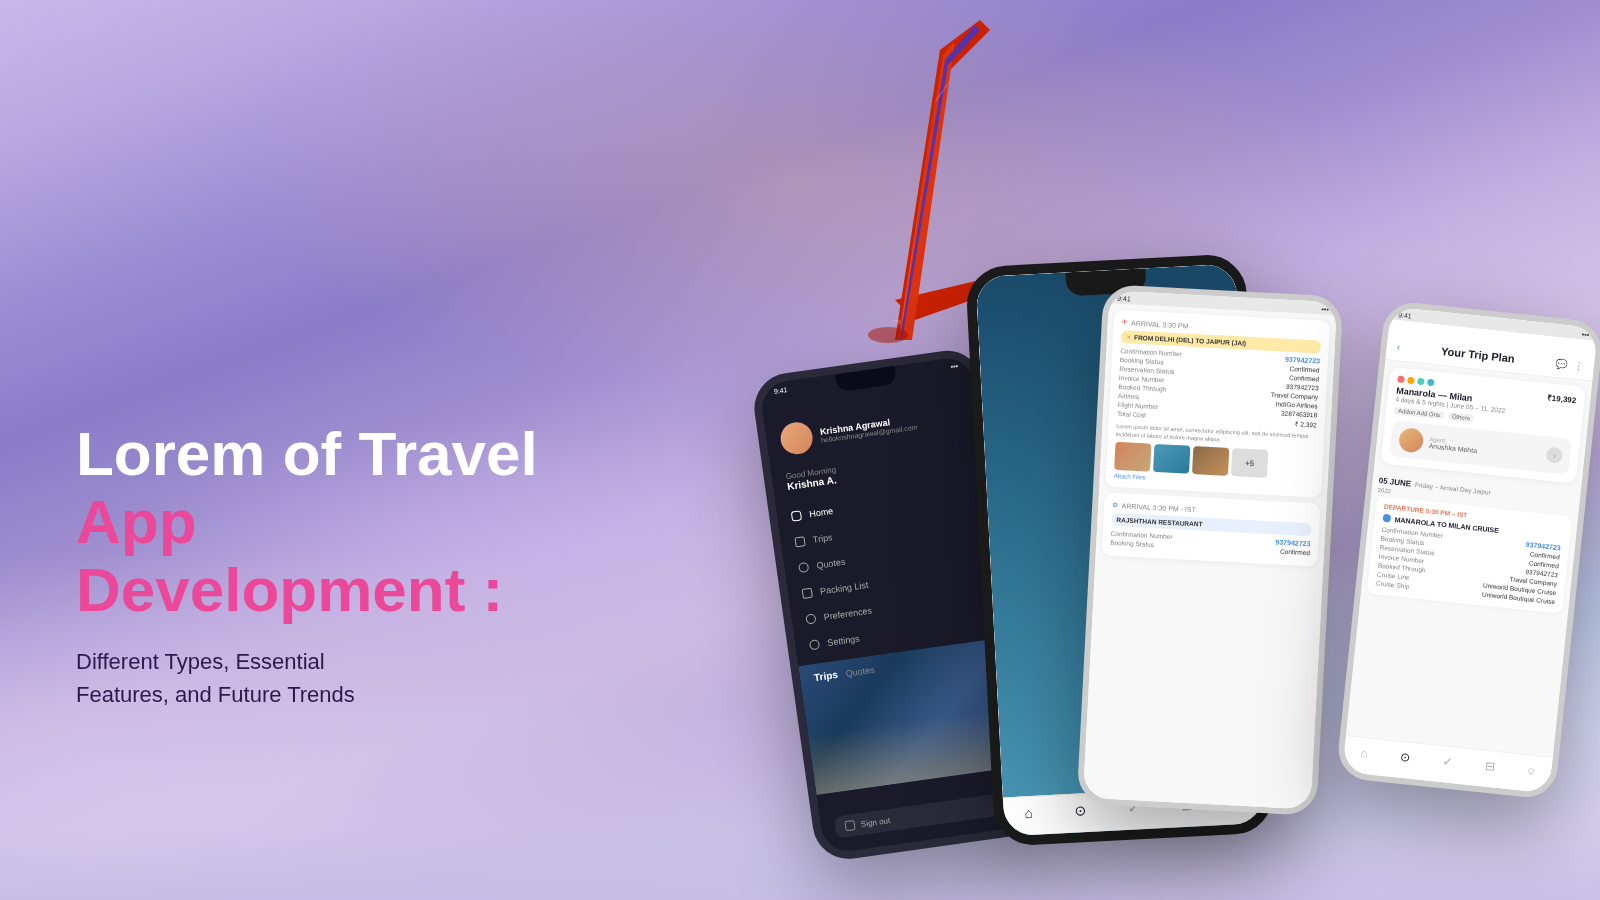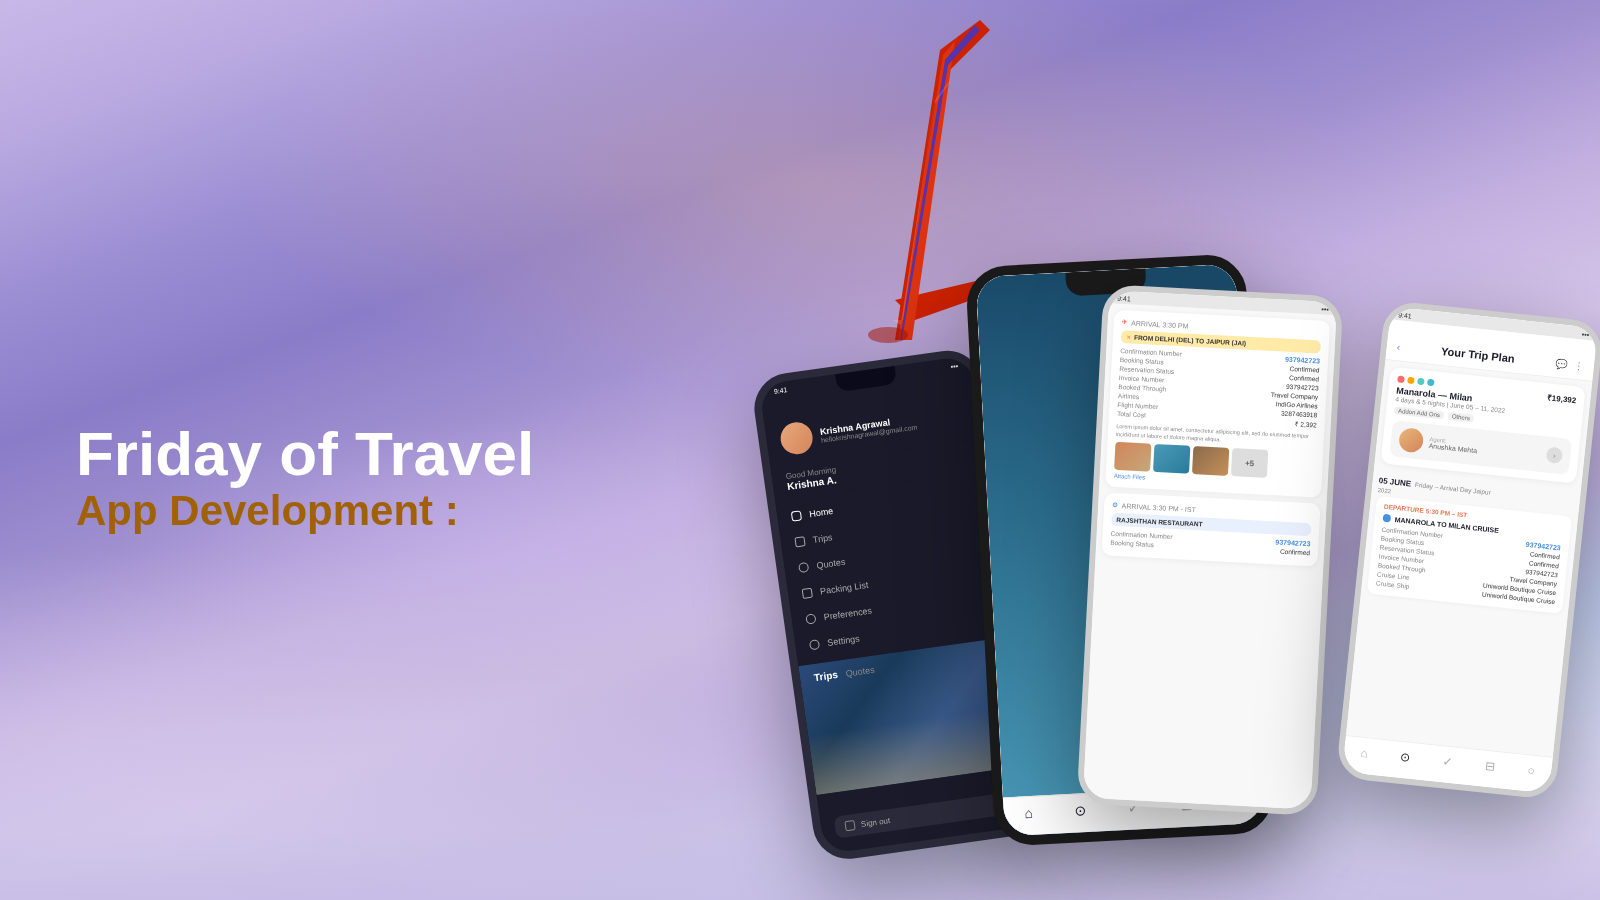--- a/index.html
+++ b/index.html
@@ -93,23 +93,23 @@
     }
 
     .headline-line2 {
       font-size: 62px;
       font-weight: 800;
       color: white;
       line-height: 1.1;
     }
 
     .headline-line3 {
-      font-size: 42px;
+      font-size: 62px;
       font-weight: 800;
-      color: #a16207;
+      color: #ec4899;
       line-height: 1.1;
     }
 
     .subheadline {
       font-size: 22px;
       font-weight: 400;
       color: #2a1a4e;
       line-height: 1.5;
       margin-top: 20px;
     }
@@ -819,22 +819,26 @@
 
     <path d="M150 340 L160 340 L205 60 L235 25 L240 30 L208 65 L162 340 Z" fill="#5533aa"></path>
 
     <path d="M152 320 L163 320 L195 100 L210 80 L208 85 L194 105 L161 325 Z" fill="rgba(255,255,255,0.15)"></path>
 
     <ellipse cx="148" cy="335" rx="20" ry="8" fill="#aa1100" opacity="0.5"></ellipse>
   </svg>
 </div>
 
 <div class="left-content">
-  <div class="headline-line2">Friday of Travel</div>
+  <div class="headline-line2">Lorem of Travel</div>
   <div class="headline-line3">App Development :</div>
+  <div class="subheadline">
+    <span>Different Types, Essential</span><br>
+    <span>Features, and Future Trends</span>
+  </div>
 </div>
 
 <div class="phones-container">
 
   <div class="phone phone-left">
     <div class="phone-screen">
       <div class="phone-notch-dark"></div>
       <div class="phone-status-bar-dark">
         <span>9:41</span>
         <span>▪▪▪</span>

